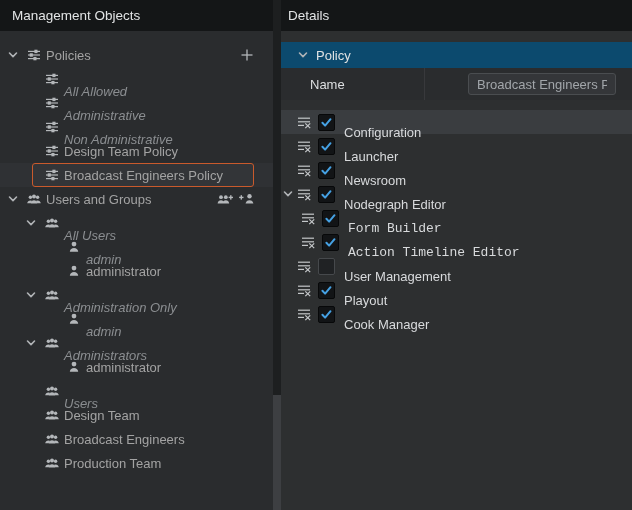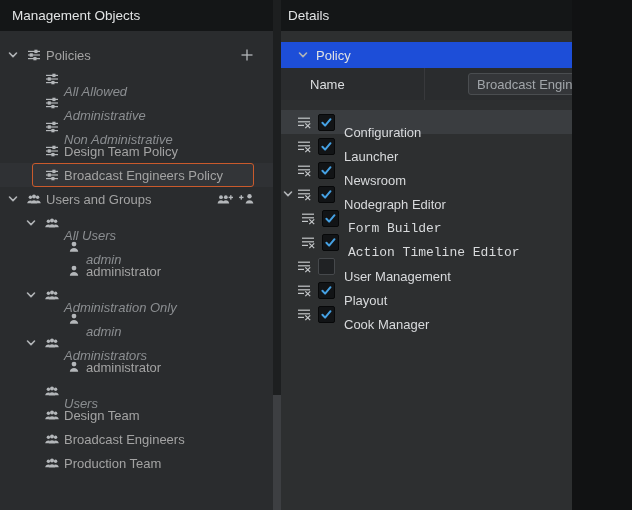--- a/index.html
+++ b/index.html
@@ -1,16 +1,16 @@
 <!DOCTYPE html>
 <html><head>
 <meta charset="utf-8">
 <style>
   html,body{margin:0;padding:0;background:#111213;}
-  .app{position:relative;width:572px;height:510px;overflow:hidden;
+  .app{position:relative;width:632px;height:510px;overflow:hidden;
        font-family:"Liberation Sans",sans-serif;font-size:13px;color:#ced0d2;
        background:#1f2122;}
   svg{display:block;}
   .ic{width:16px;height:16px;flex:0 0 16px;color:#b4b7ba;}
   .chev-svg{width:12px;height:12px;color:#b0b3b6;}
 
   
   .left-panel{position:absolute;left:0;top:0;width:273px;height:510px;background:#2a2c2e;}
   .panel-header{position:absolute;left:0;top:0;right:0;height:31px;background:#141617;
                 display:flex;align-items:center;color:#e2e4e5;font-size:13.5px;}
@@ -33,21 +33,21 @@
   .plus-btn{position:absolute;left:239px;top:4px;width:16px;height:16px;color:#9a9da0;}
   .grp-btn{position:absolute;top:4px;width:18px;height:16px;color:#9a9da0;}
 
   
   .gutter{position:absolute;left:273px;top:0;width:8px;height:510px;background:#1d1f20;}
   .gutter .thumb{position:absolute;left:0;top:395px;width:8px;height:115px;background:#3d3f42;}
 
   
   .right-panel{position:absolute;left:281px;top:0;width:351px;height:510px;background:#2d2f30;}
   .right-panel .panel-header{padding-left:7px;}
-  .section-header{position:absolute;left:0;top:42px;right:0;height:26px;background:#1d4ed8;
+  .section-header{position:absolute;left:0;top:42px;right:0;height:26px;background:#0c4a6e;
                   display:flex;align-items:center;padding-left:16px;color:#e0e2e3;}
   .section-header .chev-svg{margin-right:7px;}
   .name-row{position:absolute;left:0;top:68px;right:0;height:32px;background:#2a2c2e;
             display:flex;align-items:center;}
   .name-row .vsep{position:absolute;left:143px;top:0;width:1px;height:32px;background:#38393c;}
   .name-label{padding-left:29px;color:#dddfe1;}
   .name-input{position:absolute;left:187px;top:5px;width:148px;height:22px;
               background:#343639;border:1px solid #4a4d50;border-radius:3px;
               color:#a2a6aa;font-family:"Liberation Sans",sans-serif;font-size:13px;
               padding:0 8px;box-sizing:border-box;outline:none;}

